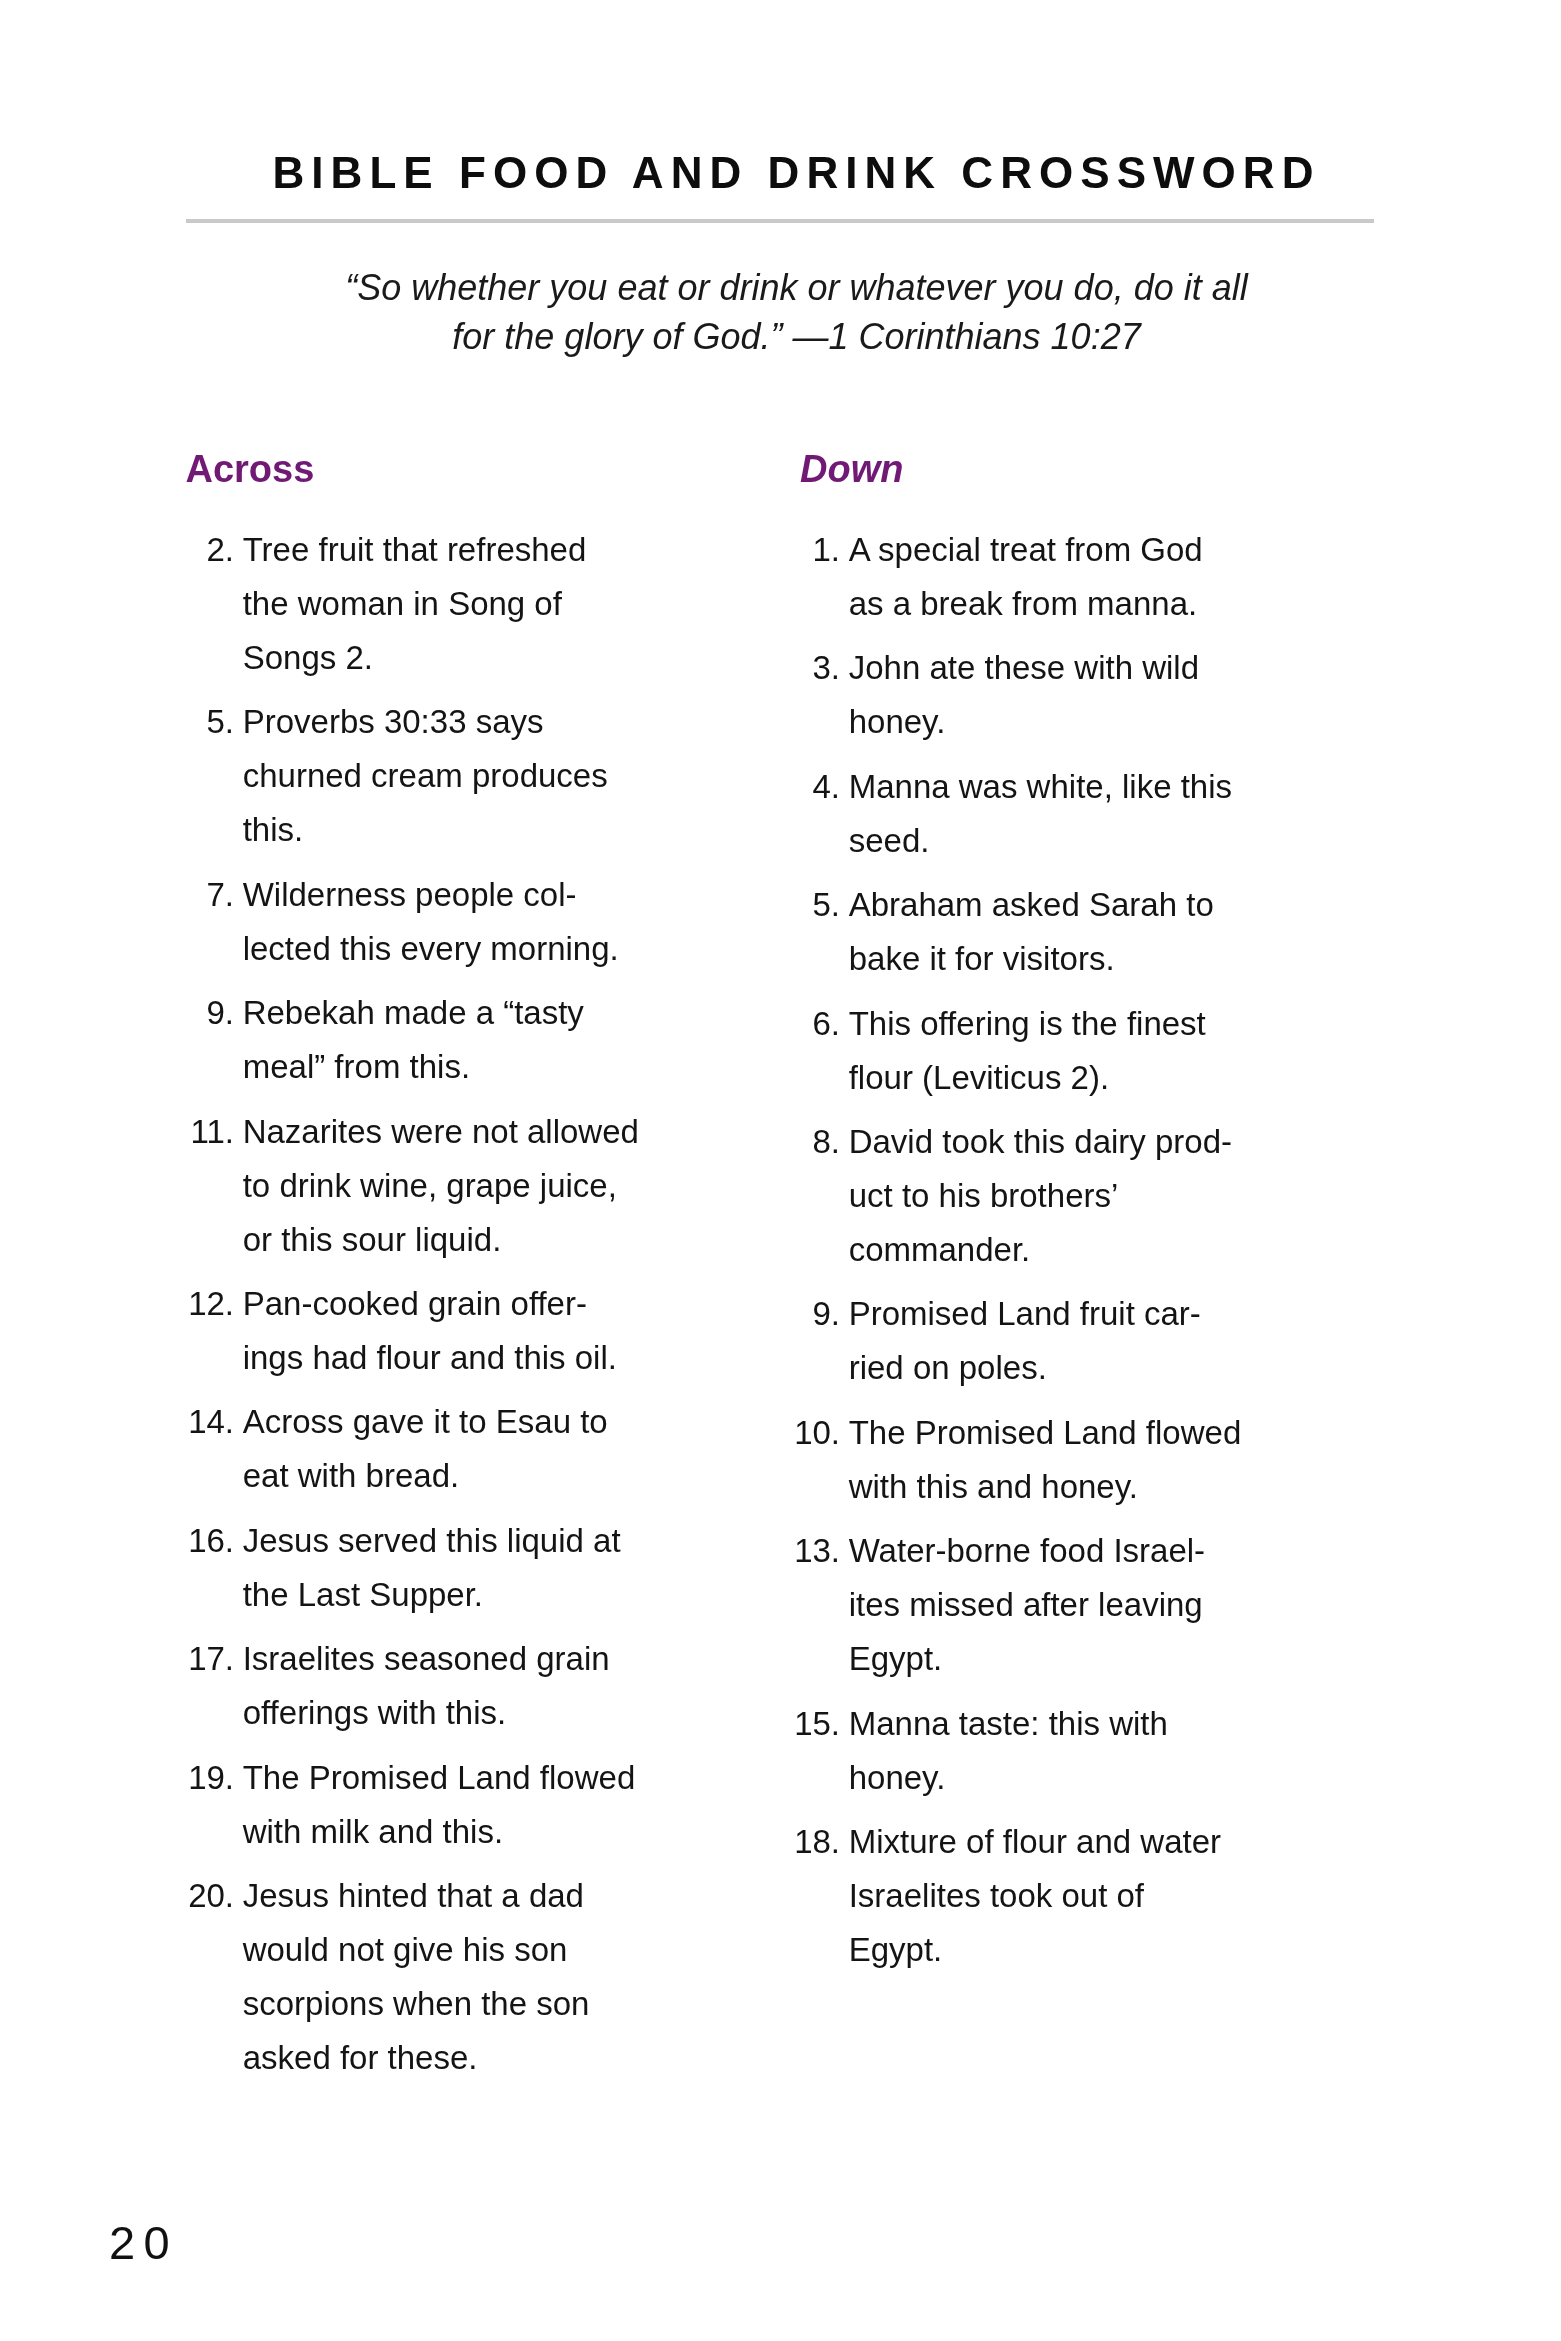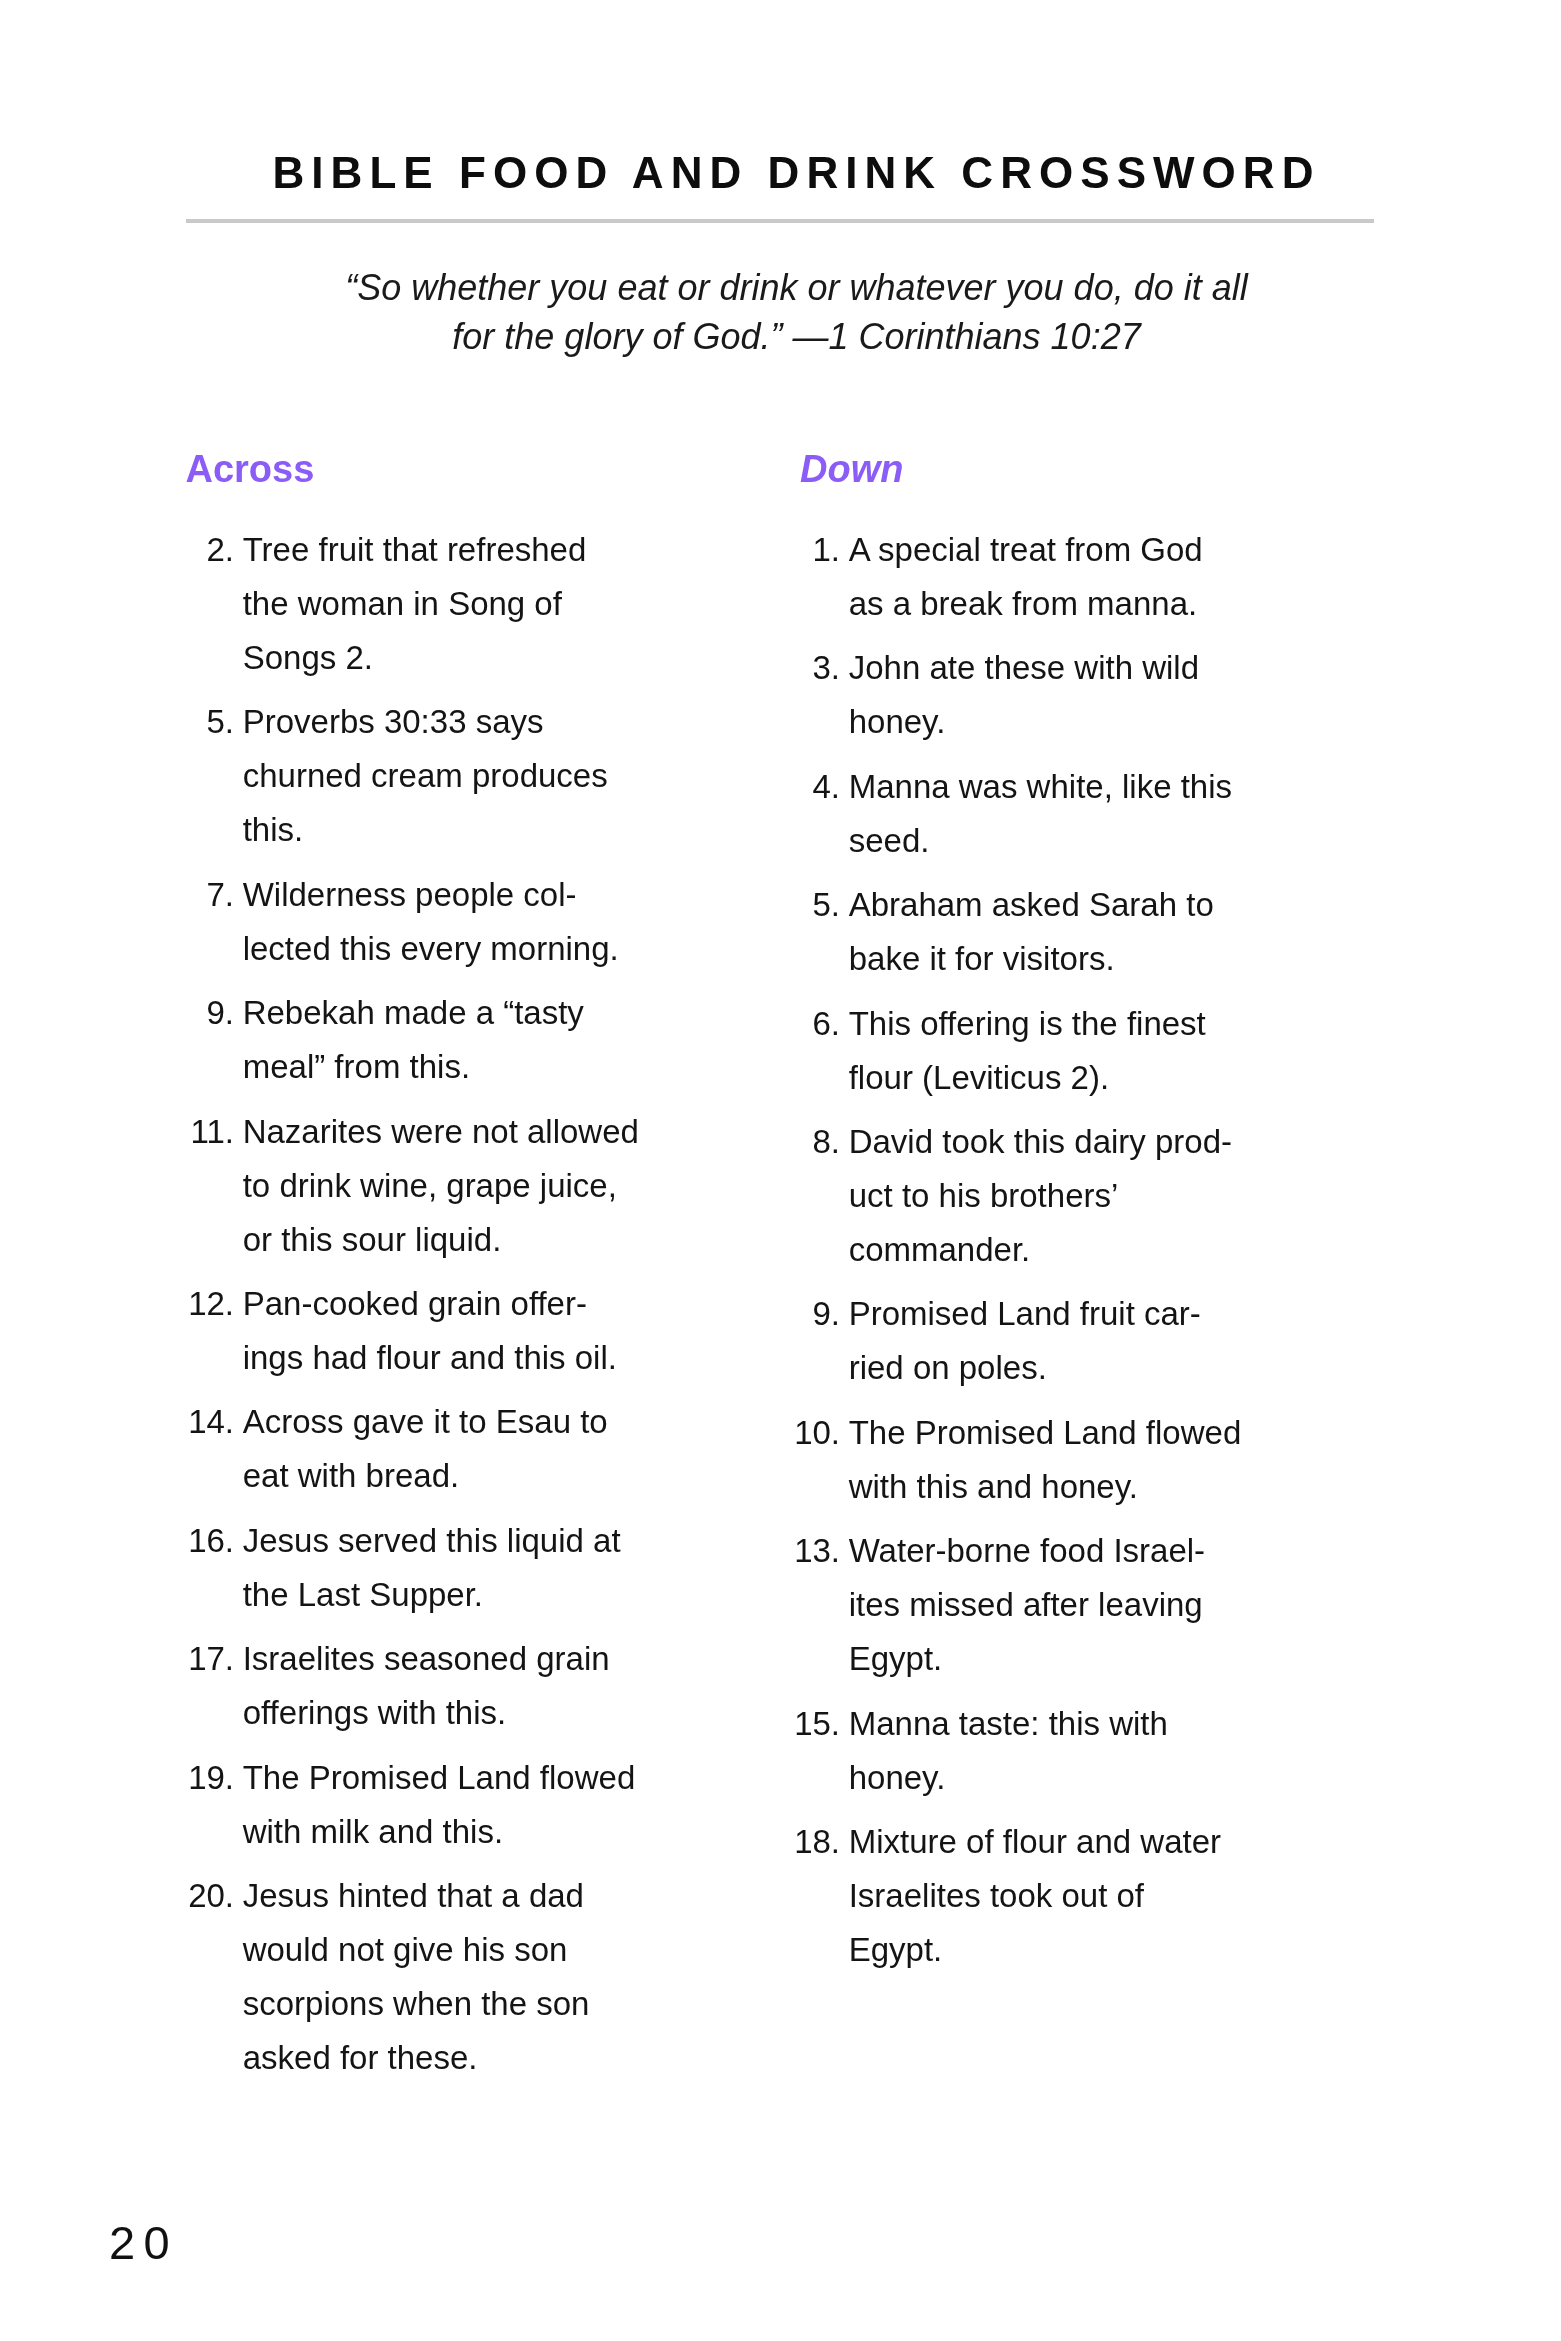--- a/index.html
+++ b/index.html
@@ -48,21 +48,21 @@
     white-space: pre-line;
   }
   .col { position: absolute; top: 449px; }
   .col-across { left: 182px; }
   .col-down   { left: 788px; }
   .col h2 {
     margin: 0 0 34px 0;
     font-size: 38px;
     line-height: 40px;
     font-weight: 700;
-    color: #8b5cf6;
+    color: #701a75;
   }
   .col-across h2 { padding-left: 3.5px; }
   .col-down   h2 { padding-left: 12px; font-style: italic; }
   .clue-list { list-style: none; margin: 0; padding: 0; }
   .clue-list li { display: flex; margin-bottom: 10.4px; }
   .clue-list .num {
     flex: 0 0 52px;
     width: 52px;
     text-align: right;
     font-size: 33px;

